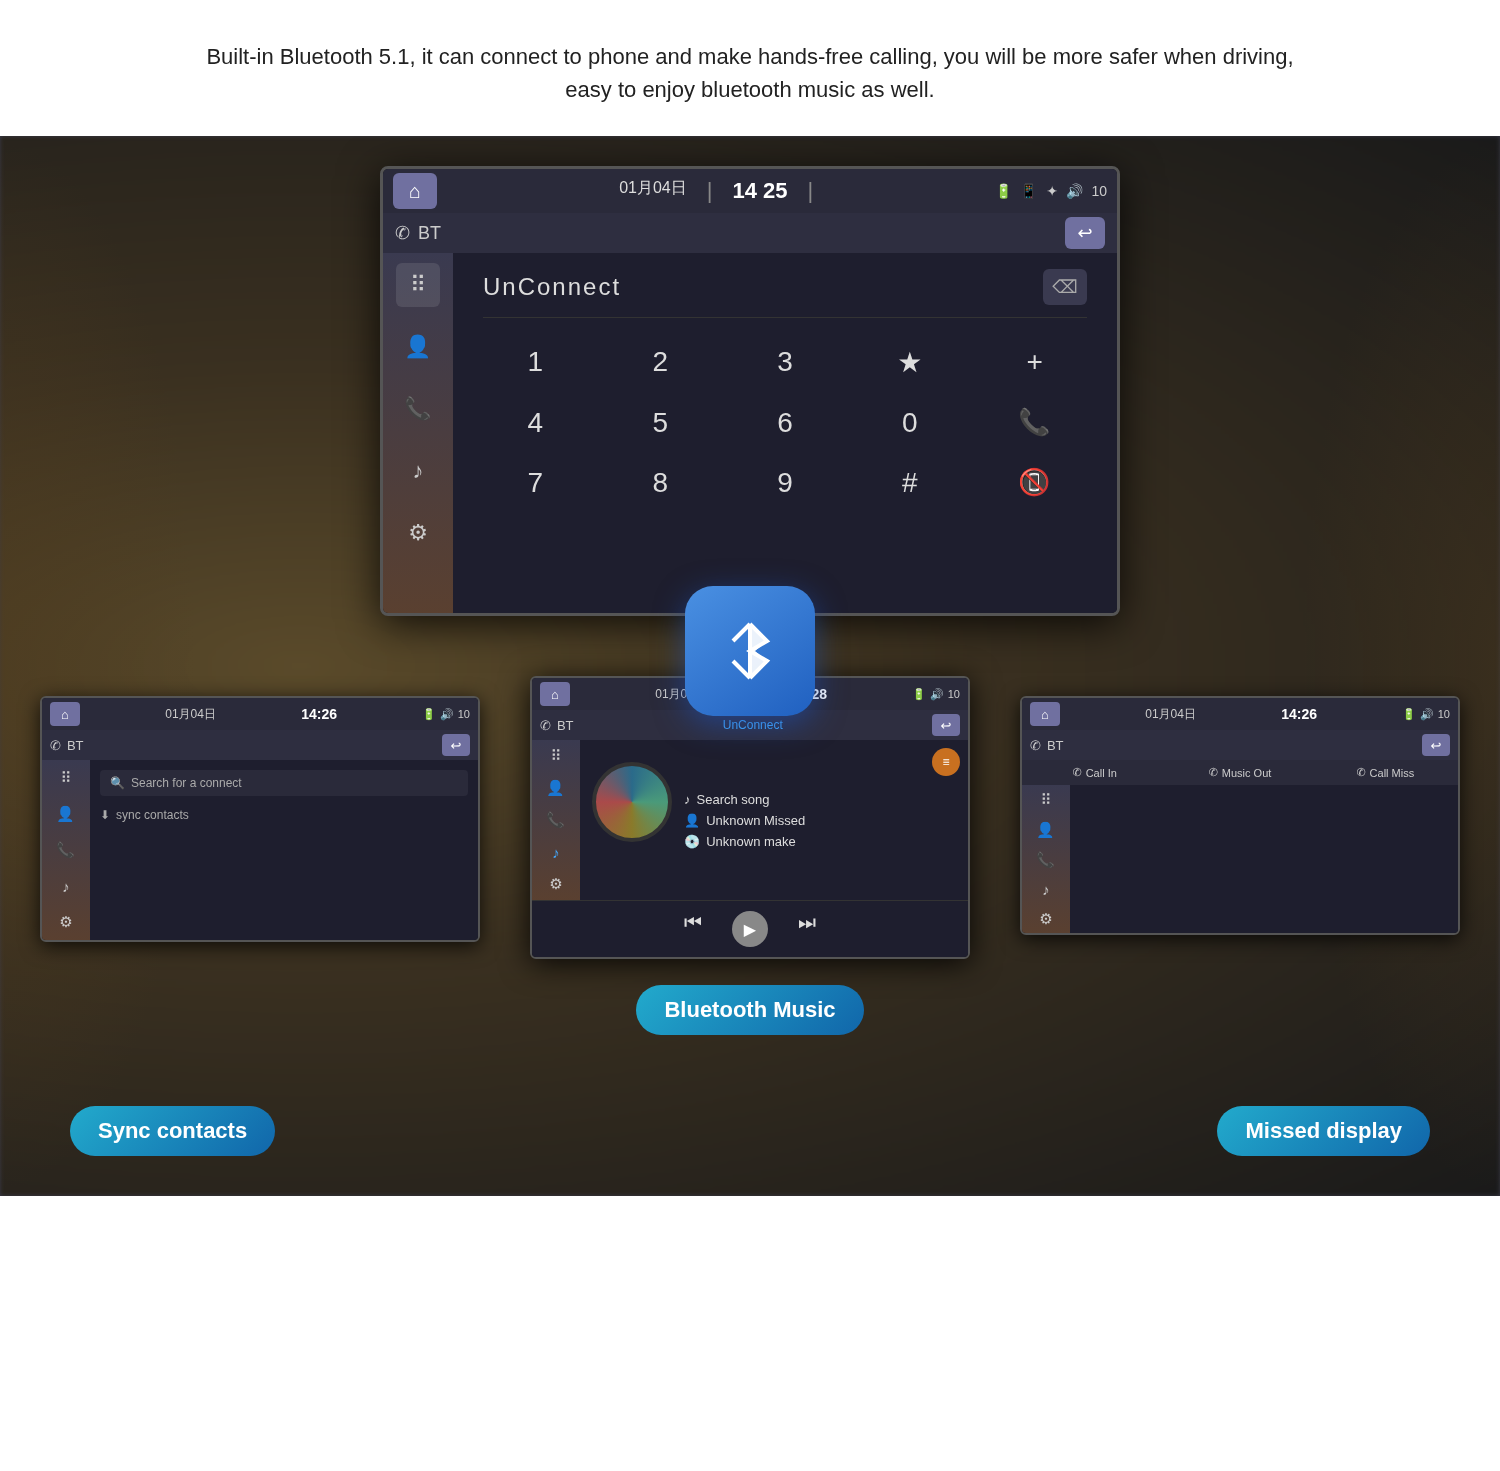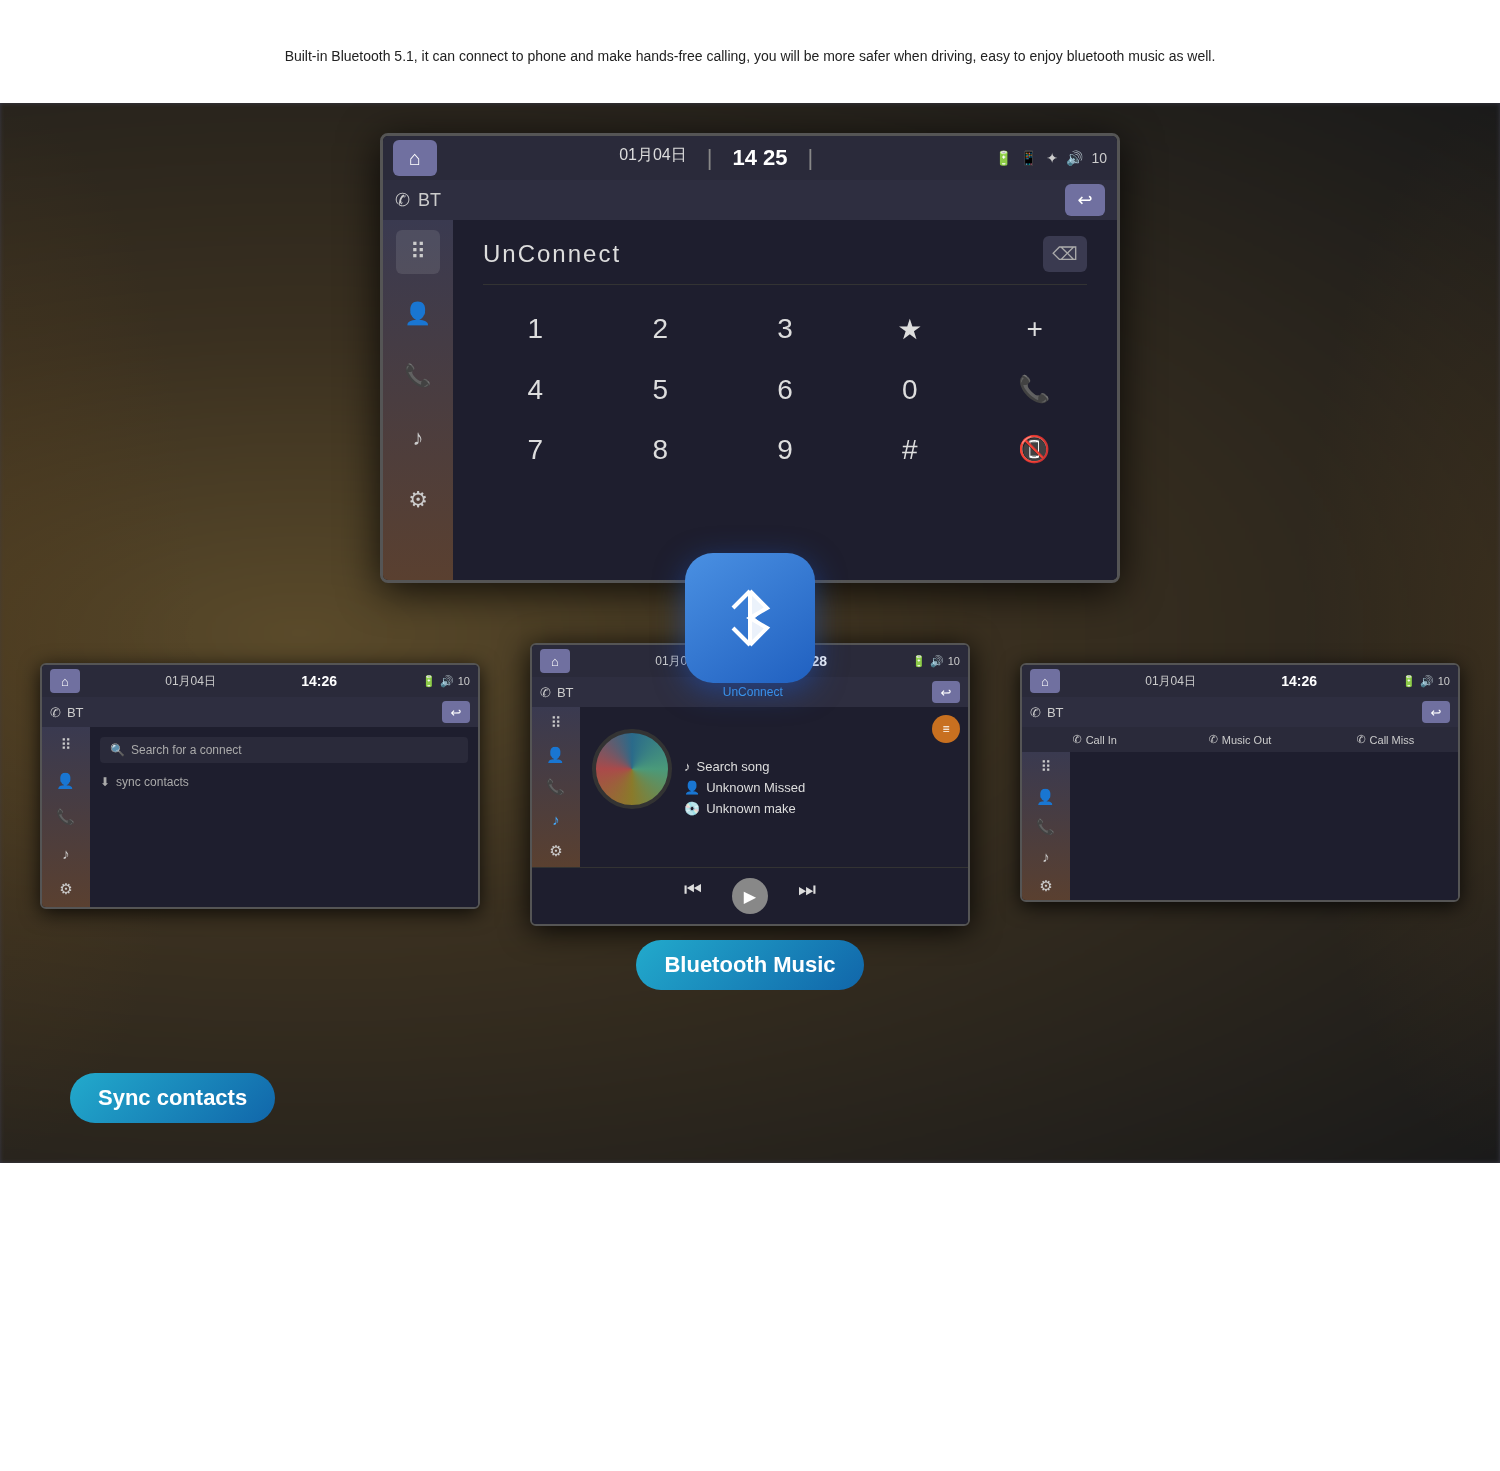--- a/index.html
+++ b/index.html
@@ -17,25 +17,25 @@
       padding: 30px 60px 20px;
       background: #fff;
     }
     .main-title {
       font-size: 52px;
       font-weight: 900;
       color: #111;
       margin-bottom: 16px;
     }
     .subtitle {
-      font-size: 14px;
+      font-size: 22px;
       color: #222;
       line-height: 1.5;
       max-width: 1100px;
-      margin: 16px auto;
+      margin: 10px auto;
     }
 
     
     .bg-section {
       position: relative;
       background: #3a3a4a;
       overflow: hidden;
       padding: 0;
     }
 
@@ -741,25 +741,28 @@
             <div style="position:absolute; right:8px; top:8px; background:#c87020; border-radius:50%; width:28px; height:28px; display:flex; align-items:center; justify-content:center; color:#fff; font-size:12px;">≡</div>
           </div>
         </div>
         <div class="music-controls">
           <span class="ctrl-btn">⏮</span>
           <div class="ctrl-btn play">▶</div>
           <span class="ctrl-btn">⏭</span>
         </div>
       </div>
 
-      <div style="text-align:center; margin-top:14px;">
+      <div style="text-align:center; margin-top:26px;">
         <span class="label-badge label-btmusic">Bluetooth Music</span>
       </div>
     </div>
 
     <div class="callout-left" style="bottom:40px; left:70px;">
       <span class="label-badge label-sync">Sync contacts</span>
     </div>
 
+    <div class="callout-right" style="bottom:40px; right:70px;">
+      <span class="label-badge label-missed">Missed display</span>
+    </div>
 
     <div style="height: 380px;"></div>
   </div>
 </div>
 
 </body></html>

